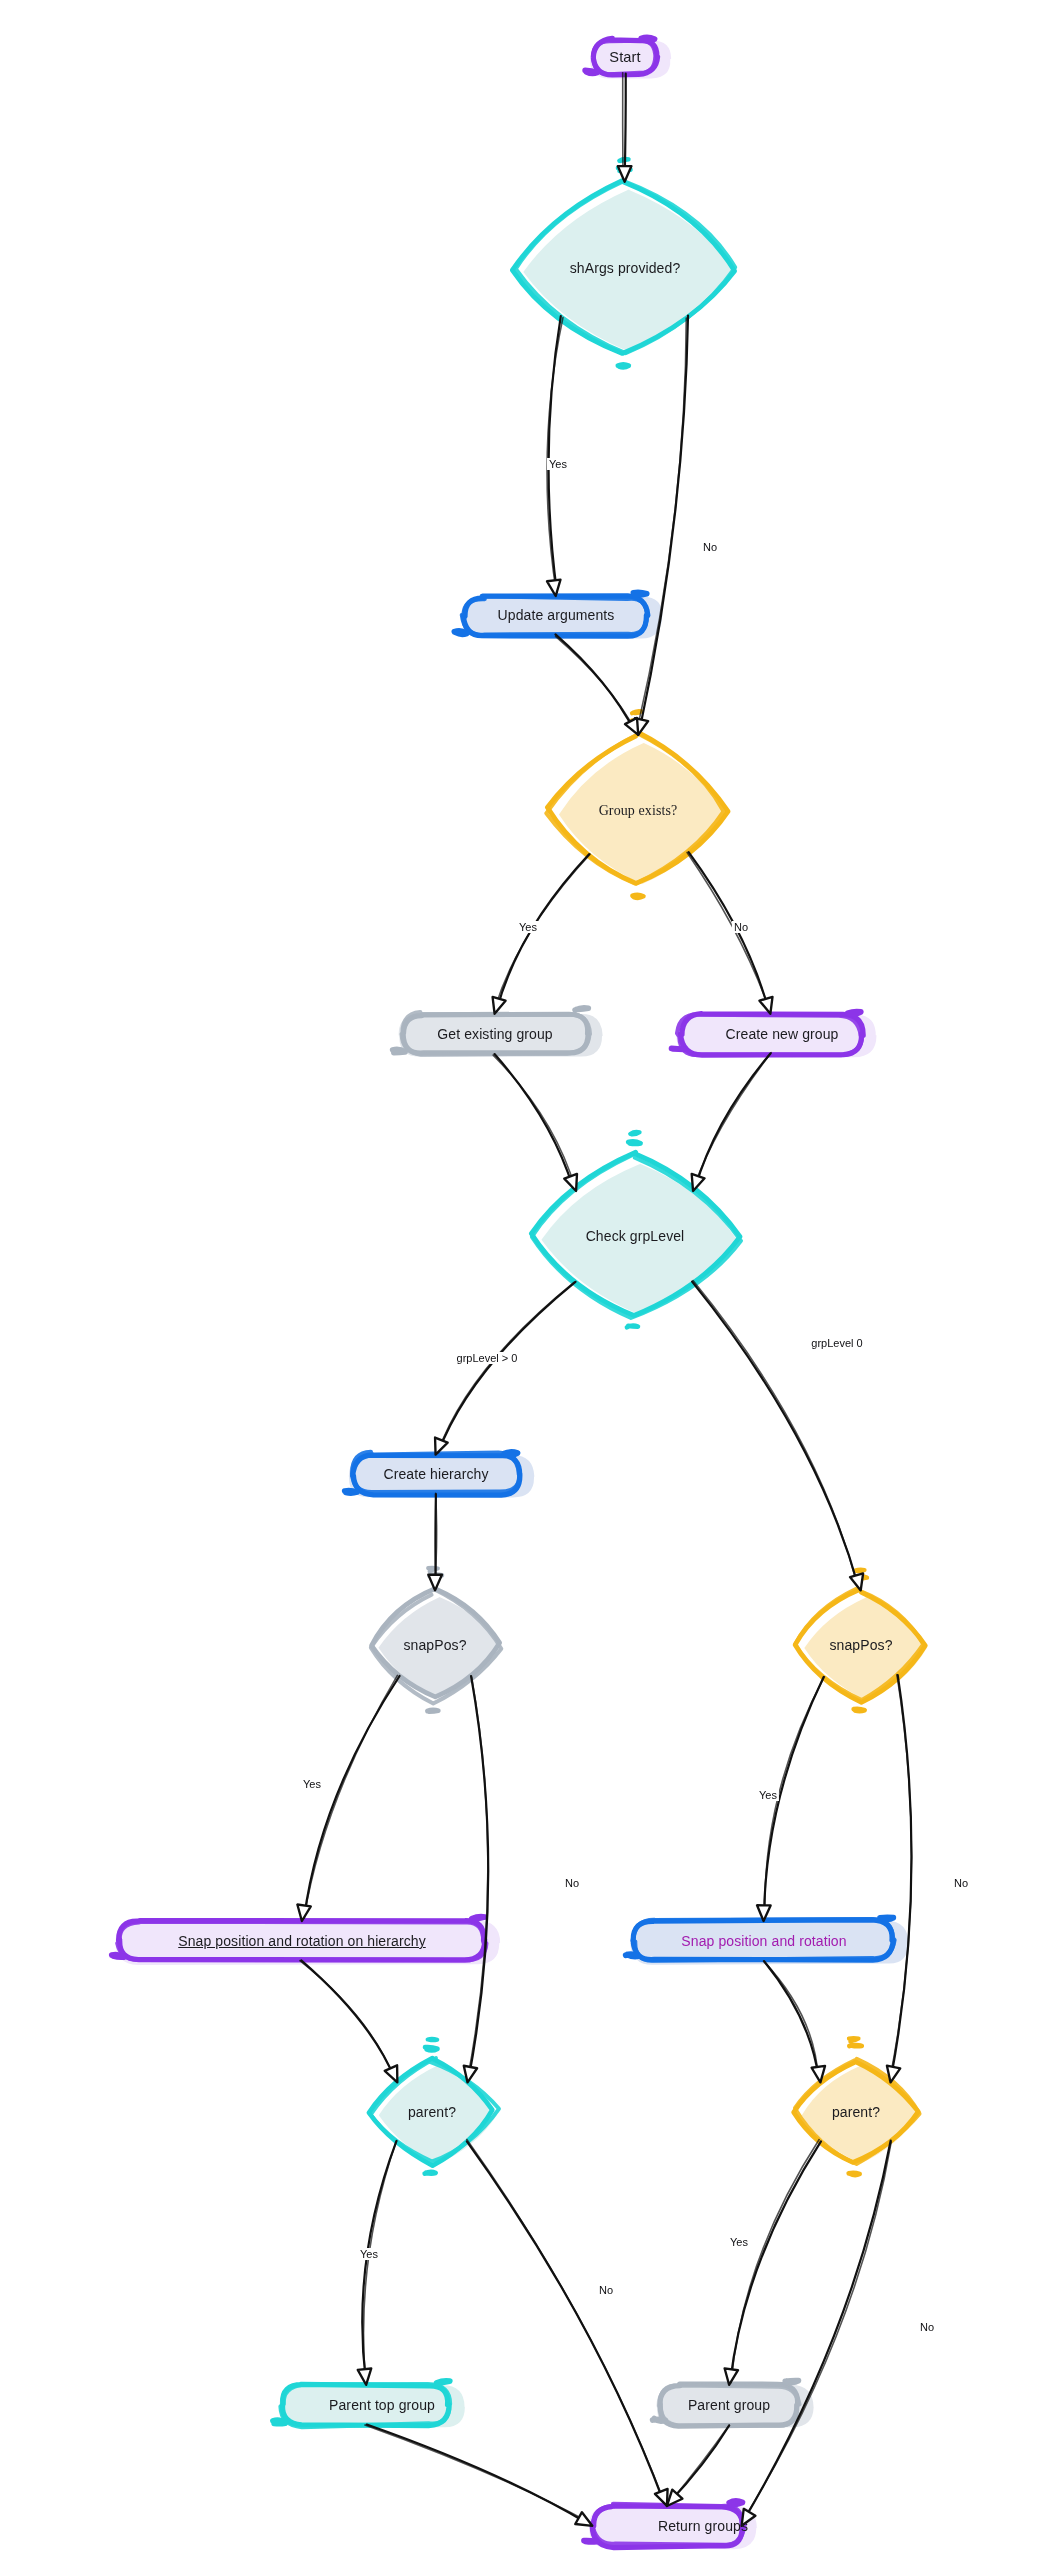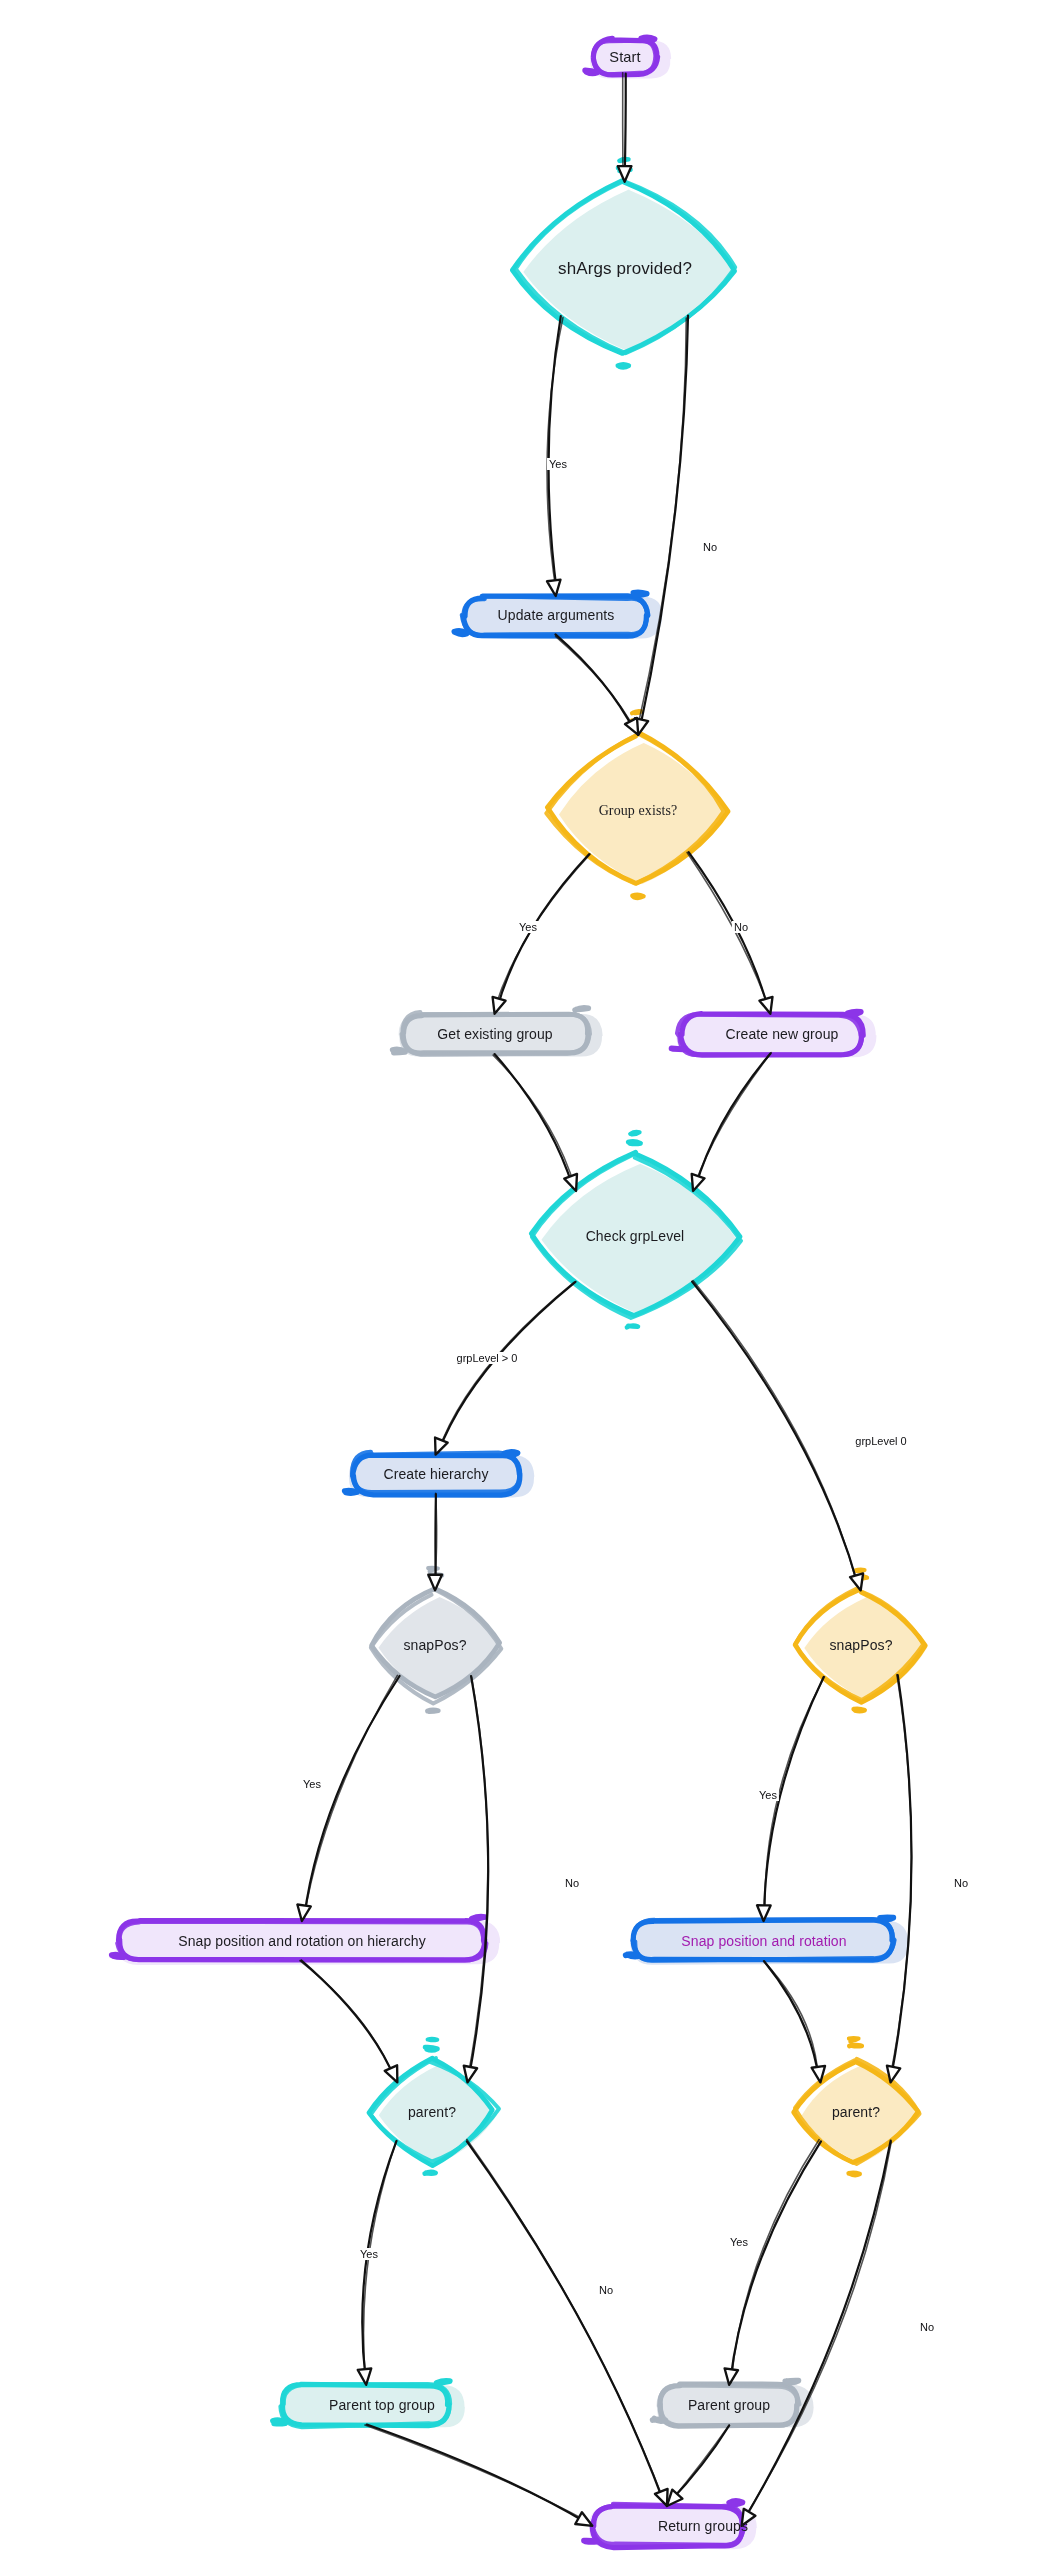--- a/index.html
+++ b/index.html
@@ -277,42 +277,42 @@
         </g>
         <g>
           <path d="M 1396.2366373997181 4643.906464959774 Q 1349.7777495026594 4719.215184109402 1280.315066841246 4792.566367382882" fill="none" stroke="#111111" stroke-width="4.2" stroke-linecap="round" stroke-opacity="1"></path>
           <path d="M 1395.8993390388787 4643.202233316377 Q 1343.524986922369 4718.080915574659 1284.798515583576 4787.934039052064" fill="none" stroke="#111111" stroke-width="3" stroke-linecap="round" stroke-opacity="0.72"></path>
           <path d="M 1277 4798 L 1287.1644394392017 4766.92454069709 L 1306.6249424568066 4784.16660618536 Z" fill="#ffffff" stroke="#111111" stroke-width="4.5" stroke-linejoin="round"></path>
         </g>
       </g>
   </svg>
   <div id="labels-layer">
       <div class="nodelabel" style="left: 625px; top: 57px; font-size: 14.6px; color: rgb(27, 27, 31);">Start</div>
-      <div class="nodelabel" style="left: 625px; top: 268px; font-size: 17px; color: rgb(27, 27, 31);">shArgs provided?</div>
+      <div class="nodelabel" style="left: 625px; top: 268px; font-size: 14px; color: rgb(27, 27, 31);">shArgs provided?</div>
       <div class="nodelabel" style="left: 556px; top: 615px; font-size: 14px; color: rgb(27, 27, 31);">Update arguments</div>
       <div class="nodelabel" style="left: 638px; top: 811px; font-size: 14px; color: rgb(27, 27, 31); font-family: Liberation Serif, serif;">Group exists?</div>
       <div class="nodelabel" style="left: 495px; top: 1034px; font-size: 14px; color: rgb(27, 27, 31);">Get existing group</div>
       <div class="nodelabel" style="left: 770px; top: 1034px; font-size: 14px; color: rgb(27, 27, 31); margin-left: 12px;">Create new group</div>
       <div class="nodelabel" style="left: 635px; top: 1236px; font-size: 14px; color: rgb(27, 27, 31);">Check grpLevel</div>
       <div class="nodelabel" style="left: 436px; top: 1474px; font-size: 14px; color: rgb(27, 27, 31);">Create hierarchy</div>
       <div class="nodelabel" style="left: 435px; top: 1645px; font-size: 14px; color: rgb(27, 27, 31);">snapPos?</div>
       <div class="nodelabel" style="left: 861px; top: 1645px; font-size: 14px; color: rgb(27, 27, 31);">snapPos?</div>
-      <div class="nodelabel" style="left: 302px; top: 1941px; font-size: 14px; color: rgb(27, 27, 31);">Snap position and rotation on hierarchy</div>
+      <div class="nodelabel" style="left: 302px; top: 1941px; font-size: 14px; color: rgb(27, 27, 31); text-decoration: underline;">Snap position and rotation on hierarchy</div>
       <div class="nodelabel" style="left: 764px; top: 1941px; font-size: 14px; color: #a21caf;">Snap position and rotation</div>
       <div class="nodelabel" style="left: 432px; top: 2112px; font-size: 14px; color: rgb(27, 27, 31);">parent?</div>
       <div class="nodelabel" style="left: 856px; top: 2112px; font-size: 14px; color: rgb(27, 27, 31);">parent?</div>
       <div class="nodelabel" style="left: 366px; top: 2405px; font-size: 14px; color: rgb(27, 27, 31); margin-left: 16px;">Parent top group</div>
       <div class="nodelabel" style="left: 729px; top: 2405px; font-size: 14px; color: rgb(27, 27, 31);">Parent group</div>
       <div class="nodelabel" style="left: 667px; top: 2526px; font-size: 14px; color: rgb(27, 27, 31); margin-left: 36px;">Return groups</div>
       <div class="edgelabel" style="left: 558px; top: 464px;">Yes</div>
       <div class="edgelabel" style="left: 710px; top: 547px;">No</div>
       <div class="edgelabel" style="left: 528px; top: 927px;">Yes</div>
       <div class="edgelabel" style="left: 741px; top: 927px;">No</div>
       <div class="edgelabel" style="left: 487px; top: 1358px;">grpLevel &gt; 0</div>
-      <div class="edgelabel" style="left: 837px; top: 1441px; margin-left: 44px;">grpLevel 0</div>
+      <div class="edgelabel" style="left: 837px; top: 1343px;">grpLevel 0</div>
       <div class="edgelabel" style="left: 312px; top: 1784px;">Yes</div>
       <div class="edgelabel" style="left: 572px; top: 1883px;">No</div>
       <div class="edgelabel" style="left: 768px; top: 1795px;">Yes</div>
       <div class="edgelabel" style="left: 961px; top: 1883px;">No</div>
       <div class="edgelabel" style="left: 369px; top: 2254px;">Yes</div>
       <div class="edgelabel" style="left: 606px; top: 2290px;">No</div>
       <div class="edgelabel" style="left: 739px; top: 2242px;">Yes</div>
       <div class="edgelabel" style="left: 927px; top: 2327px;">No</div>
     </div>
 </div>

